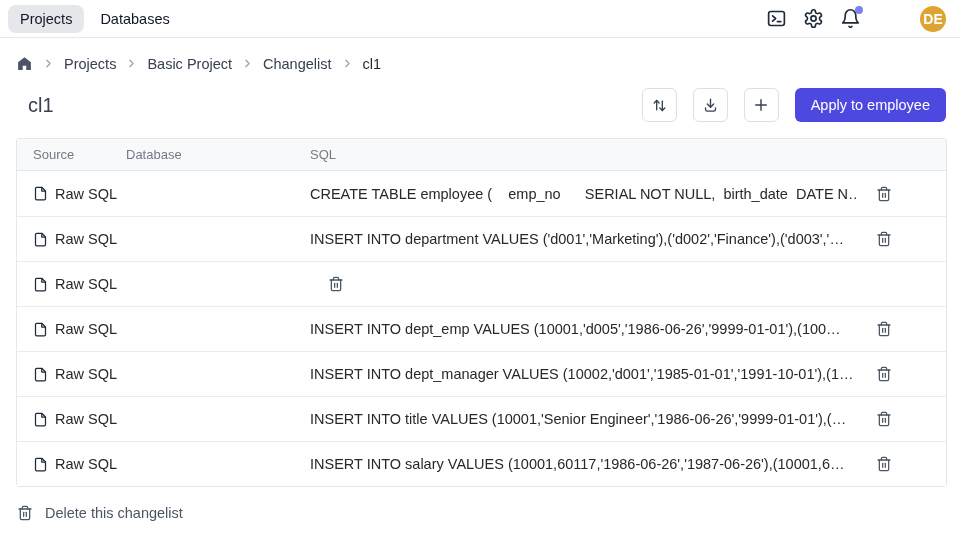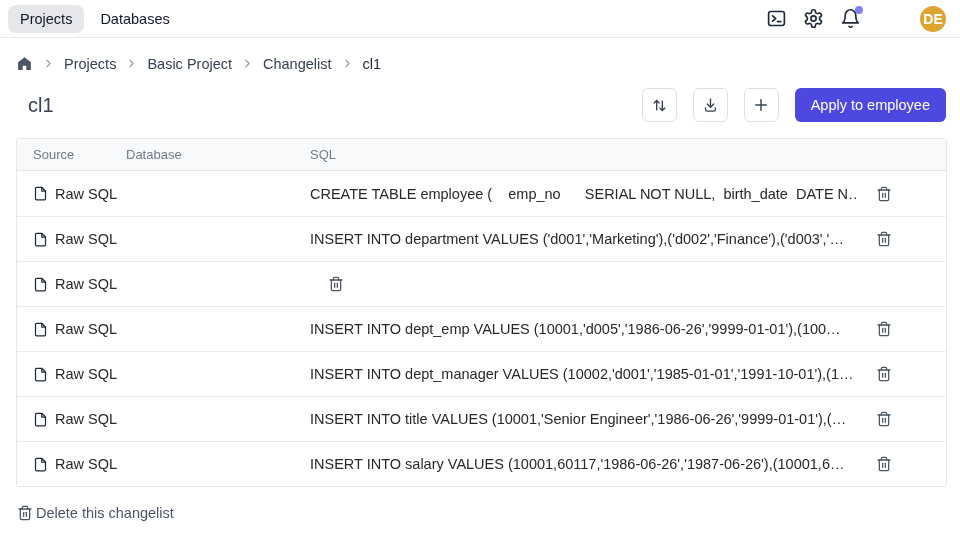--- a/index.html
+++ b/index.html
@@ -43,21 +43,21 @@
   .t-row + .t-row { border-top: 1px solid #e9ebef; }
   .col-source { width: 109px; padding-left: 16px; flex: none; display: flex; align-items: center; gap: 7px; }
   .col-db { width: 184px; flex: none; }
   .col-sql { flex: 1; min-width: 0; white-space: pre; overflow: hidden; }
   .col-actions { width: 88px; flex: none; padding-left: 18px; }
   .file-ic { display: flex; color: #1f2937; }
   .trash-btn { display: flex; color: #4b5563; cursor: pointer; background: none; border: none; padding: 0; }
 
   
   .footer { display: flex; align-items: center; gap: 9px; padding: 18px 16px 0 17px; }
-  .delete-link { display: flex; align-items: center; gap: 3px; color: #4b5563; font-size: 14.5px;
+  .delete-link { display: flex; align-items: center; gap: 12px; color: #4b5563; font-size: 14.5px;
     cursor: pointer; background: none; border: none; font-family: "Liberation Sans", sans-serif; }
 
   svg { display: block; }
 </style>
 </head>
 <body>
 
 <div class="topbar">
   <div class="nav-tabs">
     <div class="nav-tab active">Projects</div>

